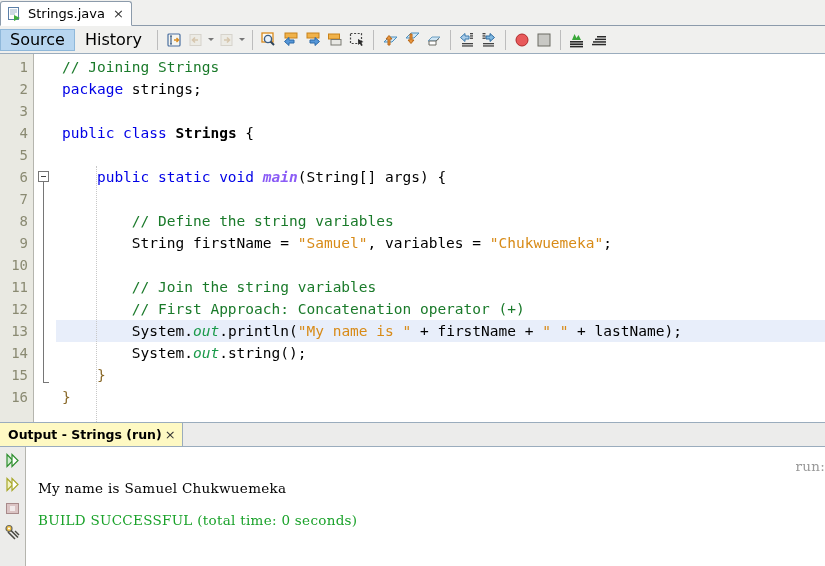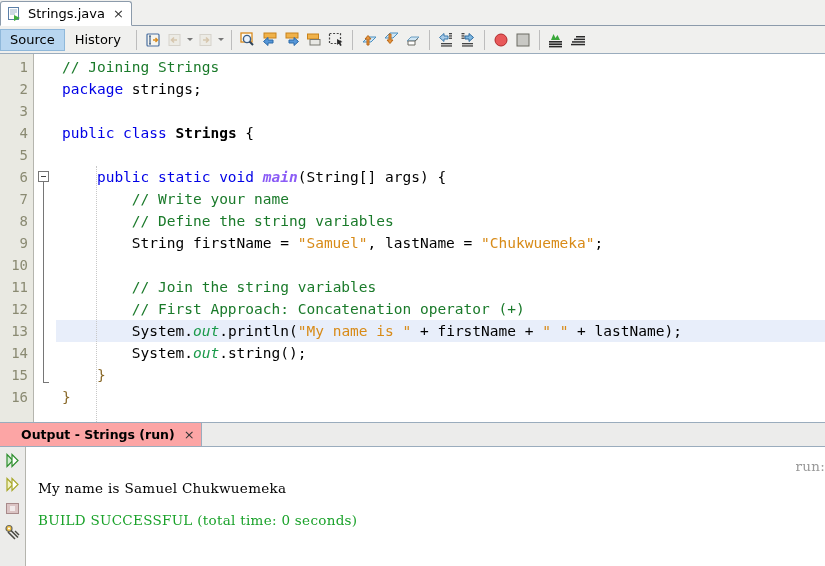--- a/index.html
+++ b/index.html
@@ -68,21 +68,21 @@
     height: 28px;
     background: #f0f0ee;
     display: flex; align-items: center;
     border-bottom: 1px solid #9aacbd;
     box-sizing: border-box;
     padding-left: 0;
   }
   .view-tab {
     height: 22px; min-width: 58px;
     display: flex; align-items: center; justify-content: center;
-    font-size: 13px; color: #000;
+    font-size: 16px; color: #000;
     padding: 0 9px;
     box-sizing: border-box;
     border: 1px solid transparent;
     cursor: default;
   }
   .view-tab.sel {
     background: #b8d6f0;
     border: 1px solid #8fb8da;
   }
   .tb-sep {
@@ -202,28 +202,27 @@
   }
   .out-tabrow {
     height: 24px;
     display: flex; align-items: stretch;
     background: #ececeb;
     border-bottom: 1px solid #9aacbd;
     box-sizing: border-box;
   }
   .out-tab {
     display: flex; align-items: center;
-    background: #fca5a5;
+    background: #fef9c3;
     border: 1px solid #9aacbd;
     border-bottom: none;
     border-top: none;
     border-left: none;
-    padding: 0 6px 0 21px;
-    box-sizing: border-box;
-    gap: 6px;
+    padding: 0 6px 0 8px;
+    box-sizing: border-box;
   }
   .out-tab .out-title {
     font-size: 12.5px; font-weight: bold; color: #000;
   }
   .out-tabfill { flex: 1; background: #ececeb; }
 
   .out-body {
     flex: 1; display: flex;
     background: #ffffff;
     overflow: hidden;
@@ -466,23 +465,23 @@
           <div class="fold-end" style="top: 328px;"></div>
         </div>
       <div class="code-text" id="codetext">
         <div class="indent-guide" style="left:40px; top:112px; height:270px;"></div>
       <div class="code-line"><span class="cmt">// Joining Strings</span></div>
           <div class="code-line"><span class="kw">package</span><span> strings;</span></div>
           <div class="code-line">&nbsp;</div>
           <div class="code-line"><span class="kw">public class </span><span class="cls">Strings</span><span> {</span></div>
           <div class="code-line">&nbsp;</div>
           <div class="code-line"><span>    </span><span class="kw">public static void </span><span class="mth">main</span><span>(String[] args) {</span></div>
-          <div class="code-line"><span>        </span><span class="cmt">// Write your name</span></div>
+          <div class="code-line"><span>        </span></div>
           <div class="code-line"><span>        </span><span class="cmt">// Define the string variables</span></div>
-          <div class="code-line"><span>        String firstName = </span><span class="str">"Samuel"</span><span>, lastName = </span><span class="str">"Chukwuemeka"</span><span>;</span></div>
+          <div class="code-line"><span>        String firstName = </span><span class="str">"Samuel"</span><span>, variables = </span><span class="str">"Chukwuemeka"</span><span>;</span></div>
           <div class="code-line">&nbsp;</div>
           <div class="code-line"><span>        </span><span class="cmt">// Join the string variables</span></div>
           <div class="code-line"><span>        </span><span class="cmt">// First Approach: Concatenation operator (+)</span></div>
           <div class="code-line hl"><span>        System.</span><span class="fld">out</span><span>.println(</span><span class="str">"My name is "</span><span> + firstName + </span><span class="str">" "</span><span> + lastName);</span></div>
           <div class="code-line"><span>        System.</span><span class="fld">out</span><span>.string();</span></div>
           <div class="code-line"><span>    </span><span class="brc">}</span></div>
           <div class="code-line"><span class="brc">}</span></div>
         </div>
     </div>
   </div>

